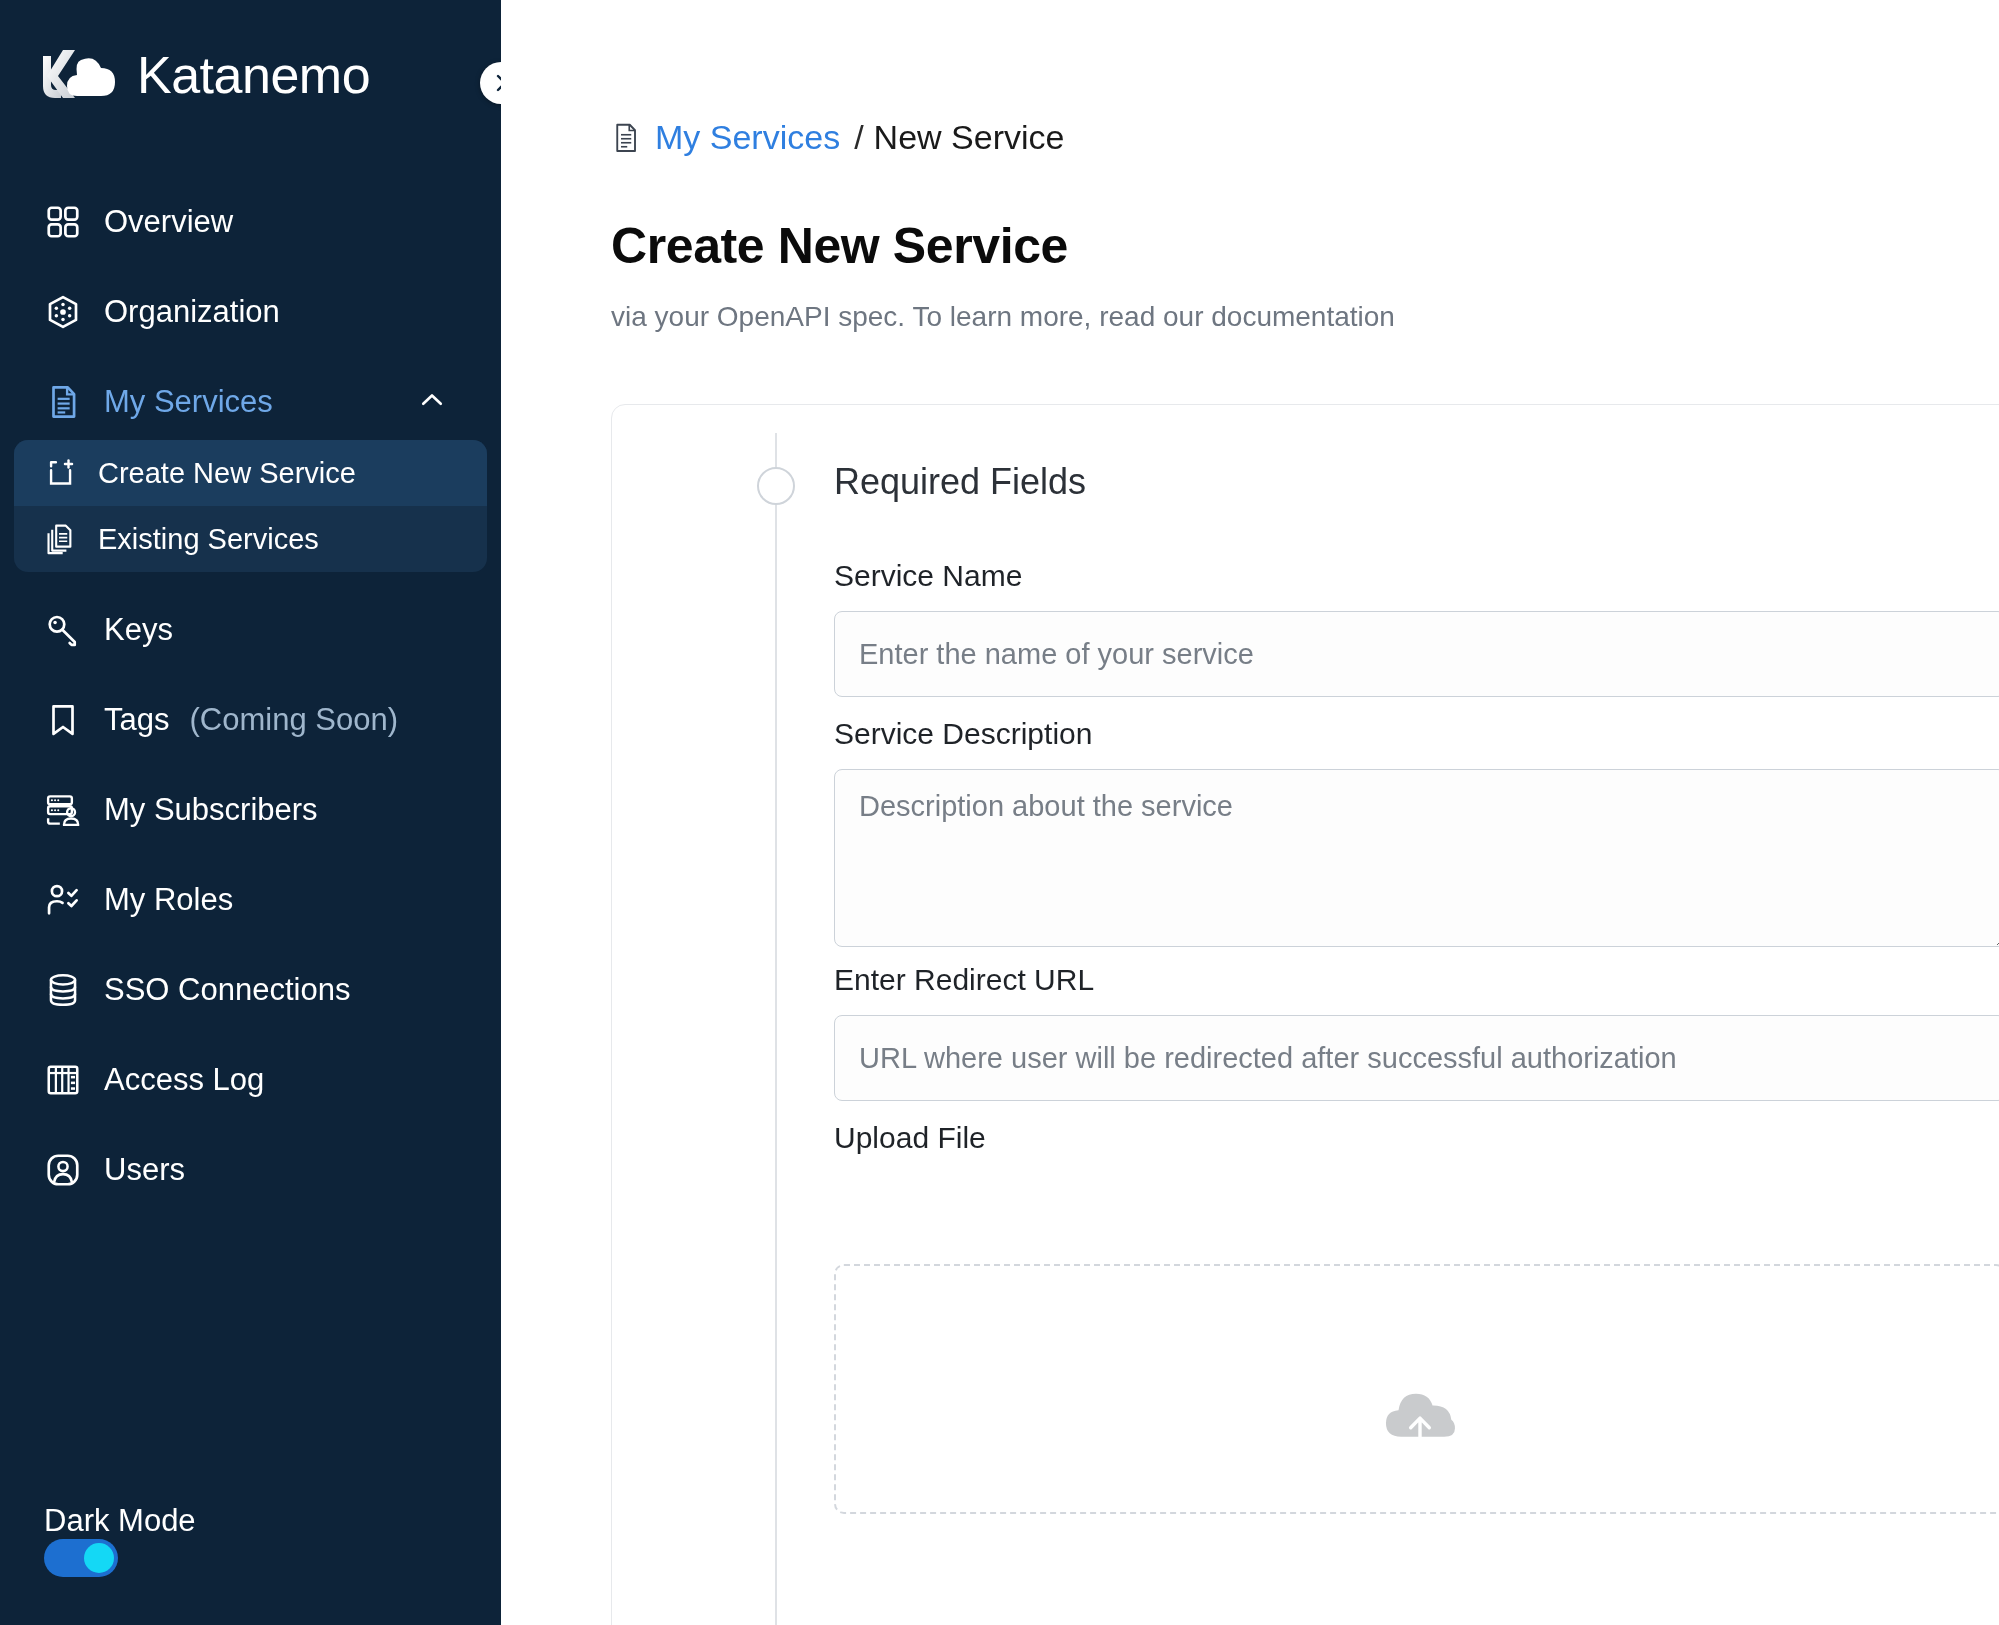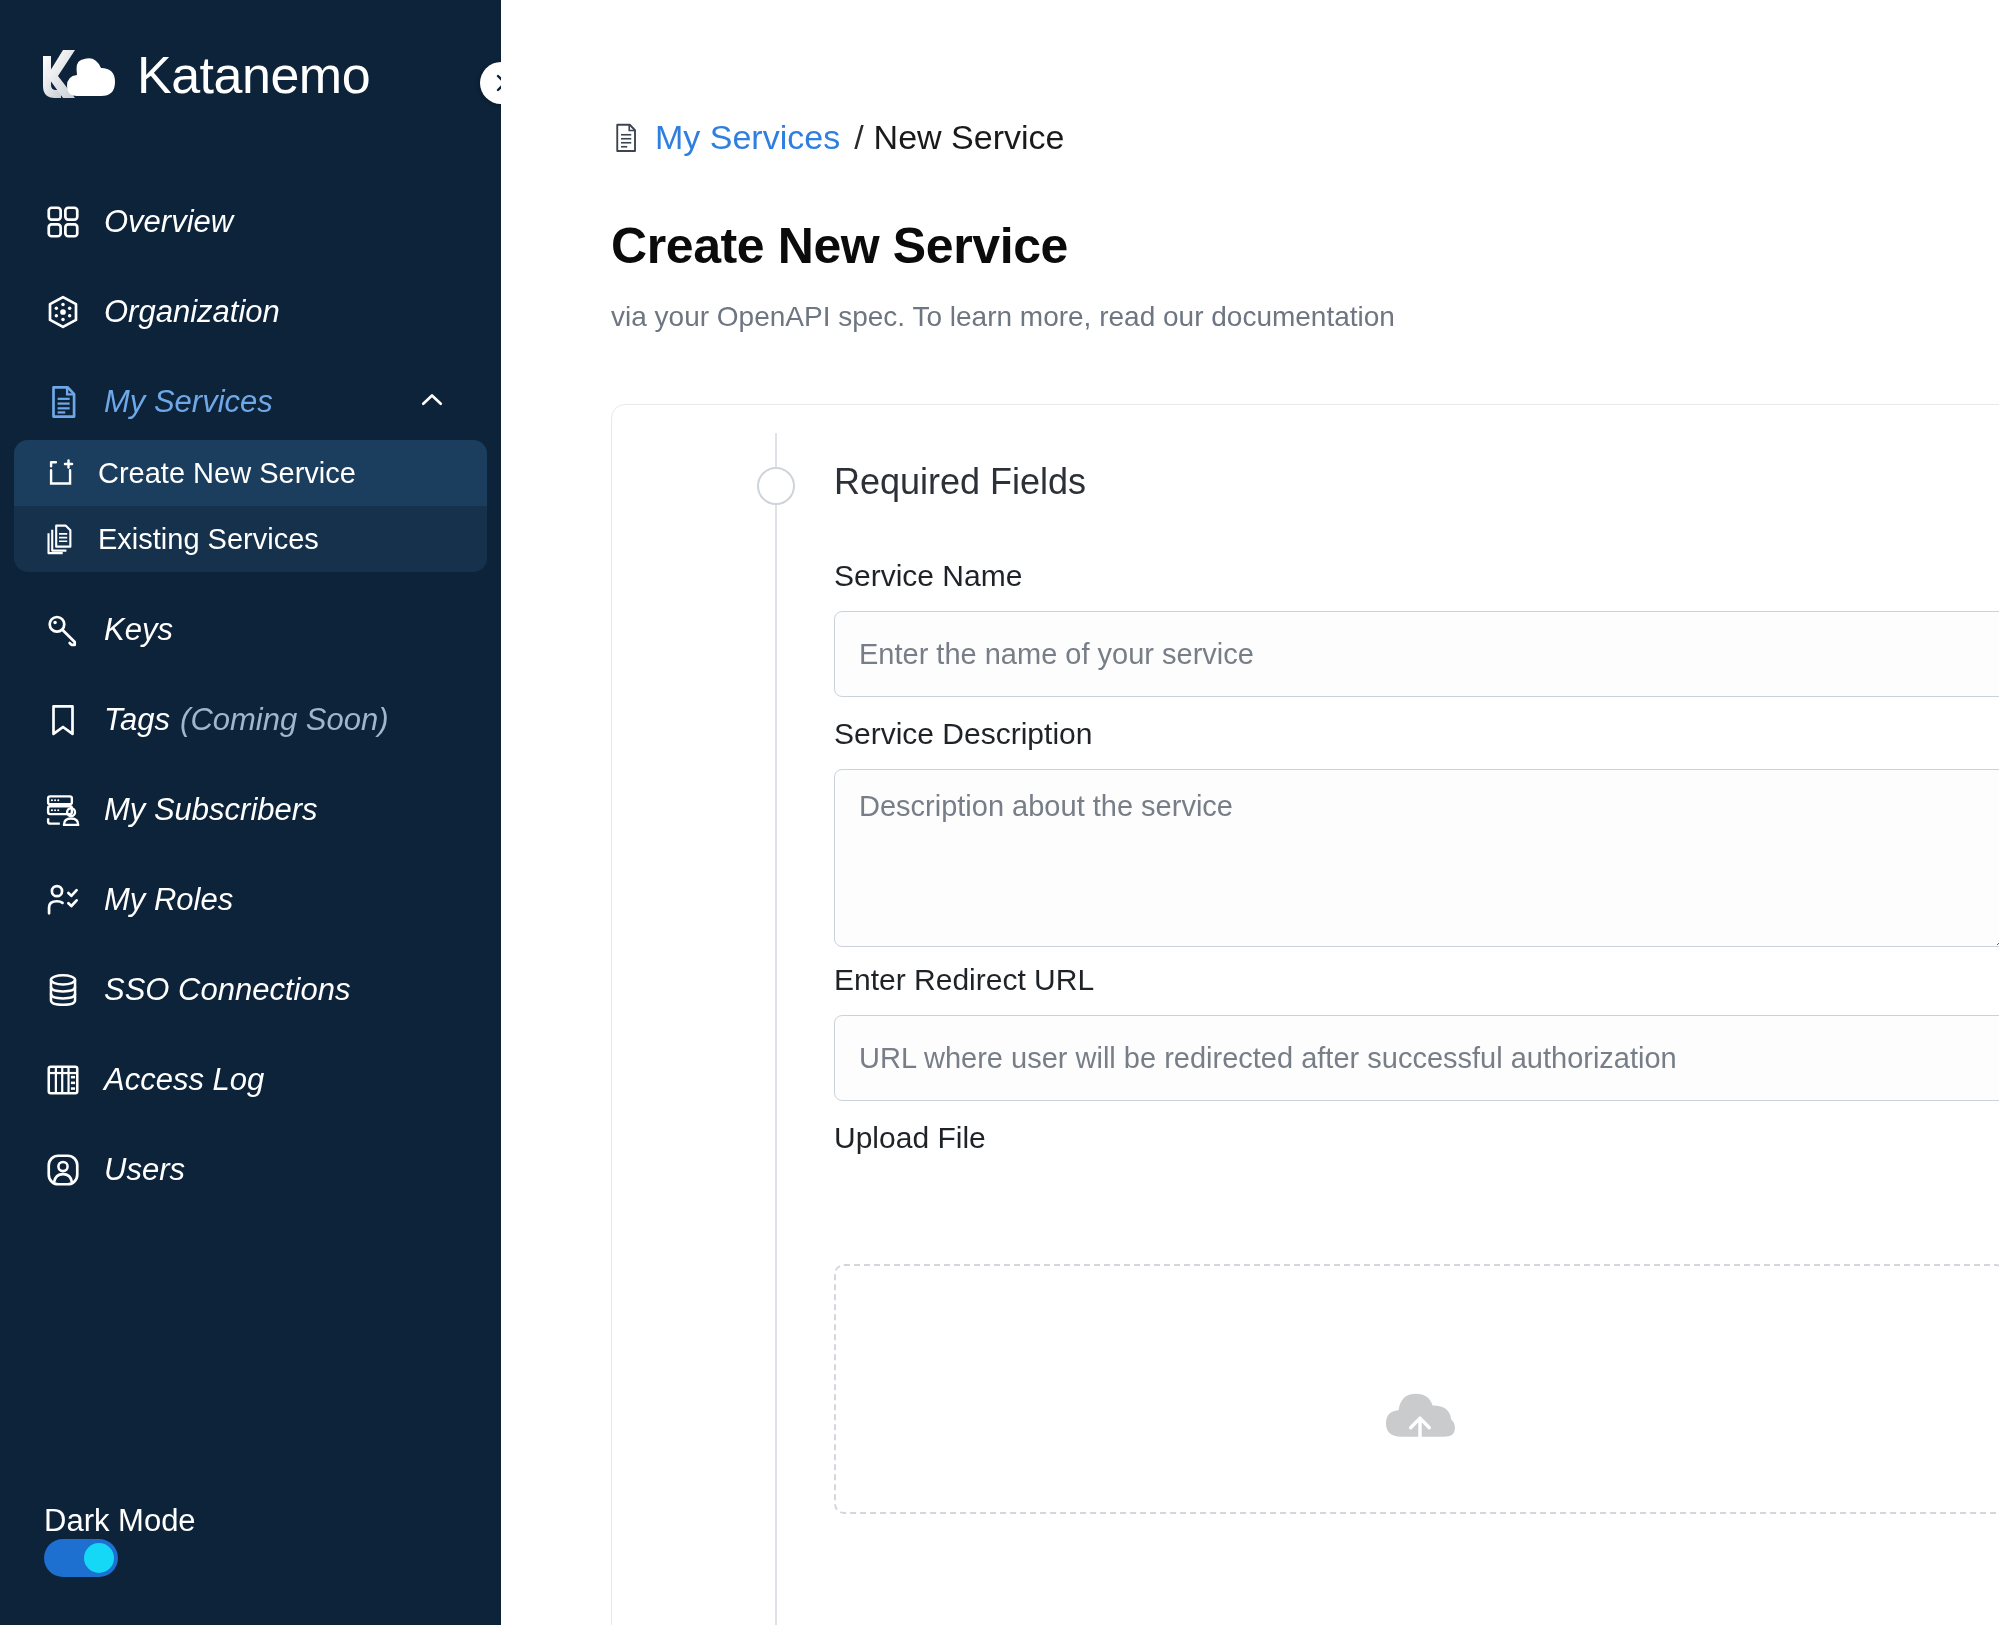--- a/index.html
+++ b/index.html
@@ -37,30 +37,29 @@
     box-shadow:0 1px 5px rgba(0,0,0,.35);
     cursor:pointer; z-index:20;
   }
 
   .nav { margin-top:40px; }
   .nav-item {
     display:flex; align-items:center;
     height:64px; margin:0 14px; padding-left:30px;
     border-radius:12px; cursor:pointer;
     position:relative;
-    font-style:italic;
   }
   .nav-gap { height:26px; }
   .nav-ico { width:46px; flex:0 0 46px; display:flex; align-items:center; justify-content:flex-start; }
   .nav-label {
     color:#ffffff; font-size:31px; font-weight:400;
     margin-left:14px; white-space:nowrap;
   }
   .nav-label.accent { color:#6fa8e8; }
-  .nav-sub-note { color:#9fb6cc; font-size:31px; margin-left:10px; }
+  .nav-sub-note { color:#9fb6cc; font-size:31px; margin-left:20px; }
   .chev { position:absolute; right:40px; top:50%; transform:translateY(-50%); }
 
   
   #submenu {
     margin:6px 14px 0 14px;
     background:#16314c;
     border-radius:14px;
     overflow:hidden;
   }
   .sub-item {

